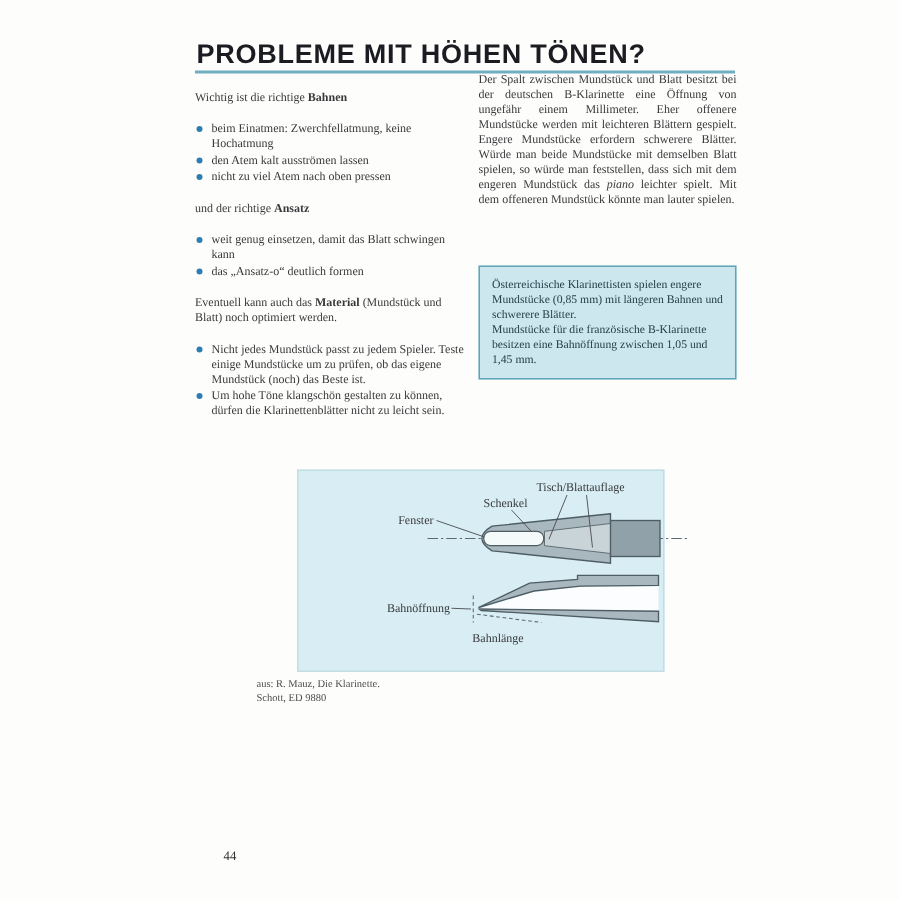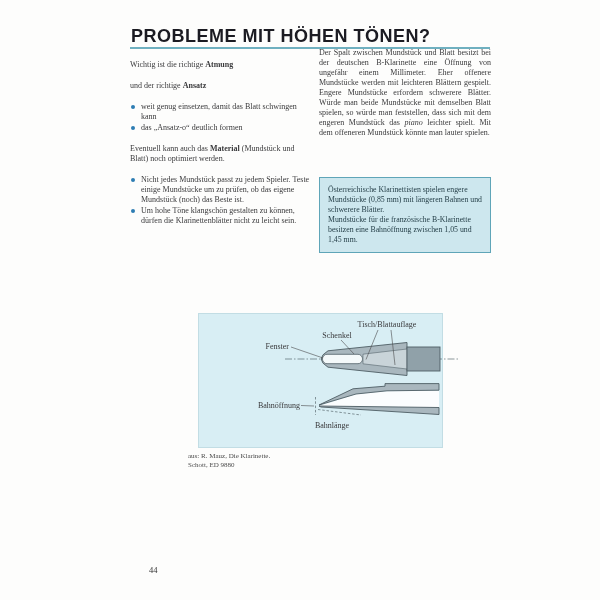--- a/index.html
+++ b/index.html
@@ -29,33 +29,38 @@
   .figure svg{display:block;}
   .fig-label{font:8px "Liberation Serif",serif;fill:#39393b;}
   .fig-shape{fill:var(--mouthpiece,#a9b7be);stroke:var(--outline,#4e5d64);stroke-width:.9;}
   .fig-shape-dark{fill:var(--mouthpiece_dark,#90a1a9);stroke:var(--outline,#4e5d64);stroke-width:.9;}
   .fig-table{fill:#c9d4d9;stroke:var(--outline,#4e5d64);stroke-width:.55;}
   .fig-window{fill:#f4f9fa;stroke:var(--outline,#4e5d64);stroke-width:.8;}
   .fig-white{fill:#fbfdfe;}
   .leader{stroke:#4a4a4c;stroke-width:.6;fill:none;}
   .dashdot{stroke:#5a6a70;stroke-width:.7;stroke-dasharray:7 2 1.5 2;fill:none;}
   .dashed{stroke:#5a6a70;stroke-width:.7;stroke-dasharray:2.5 1.8;fill:none;}
-  .caption{position:absolute;left:188px;top:452px;font-size:7px;line-height:9px;color:#4c4c4c;}
+  .caption{position:absolute;left:171px;top:452px;font-size:7px;line-height:9px;color:#4c4c4c;}
   .page-number{position:absolute;left:149px;top:565px;font-size:8.5px;color:#333;}
 </style>
 </head>
 <body>
 
 <div class="page">
 
   <h1 class="page-title">PROBLEME MIT HÖHEN TÖNEN?</h1>
   <div class="title-rule"></div>
 
   <div class="col-left">
-    <p class="lead"><span>Wichtig ist die richtige </span><b>Atmung</b></p>
+    <p class="lead"><span>Wichtig ist die richtige </span><b>Bahnen</b></p>
+    <ul class="bullets">
+      <li>beim Einatmen: Zwerchfellatmung, keine Hochatmung</li>
+      <li>den Atem kalt ausströmen lassen</li>
+      <li>nicht zu viel Atem nach oben pressen</li>
+    </ul>
     <p class="lead"><span>und der richtige </span><b>Ansatz</b></p>
     <ul class="bullets">
       <li>weit genug einsetzen, damit das Blatt schwingen kann</li>
       <li>das „Ansatz-o“ deutlich formen</li>
     </ul>
     <p class="lead"><span>Eventuell kann auch das </span><b>Material</b><span> (Mundstück und Blatt) noch optimiert werden.</span></p>
     <ul class="bullets">
       <li>Nicht jedes Mundstück passt zu jedem Spieler. Teste einige Mundstücke um zu prüfen, ob das eigene Mundstück (noch) das Beste ist.</li>
       <li>Um hohe Töne klangschön gestalten zu können, dürfen die Klarinettenblätter nicht zu leicht sein.</li>
     </ul>

